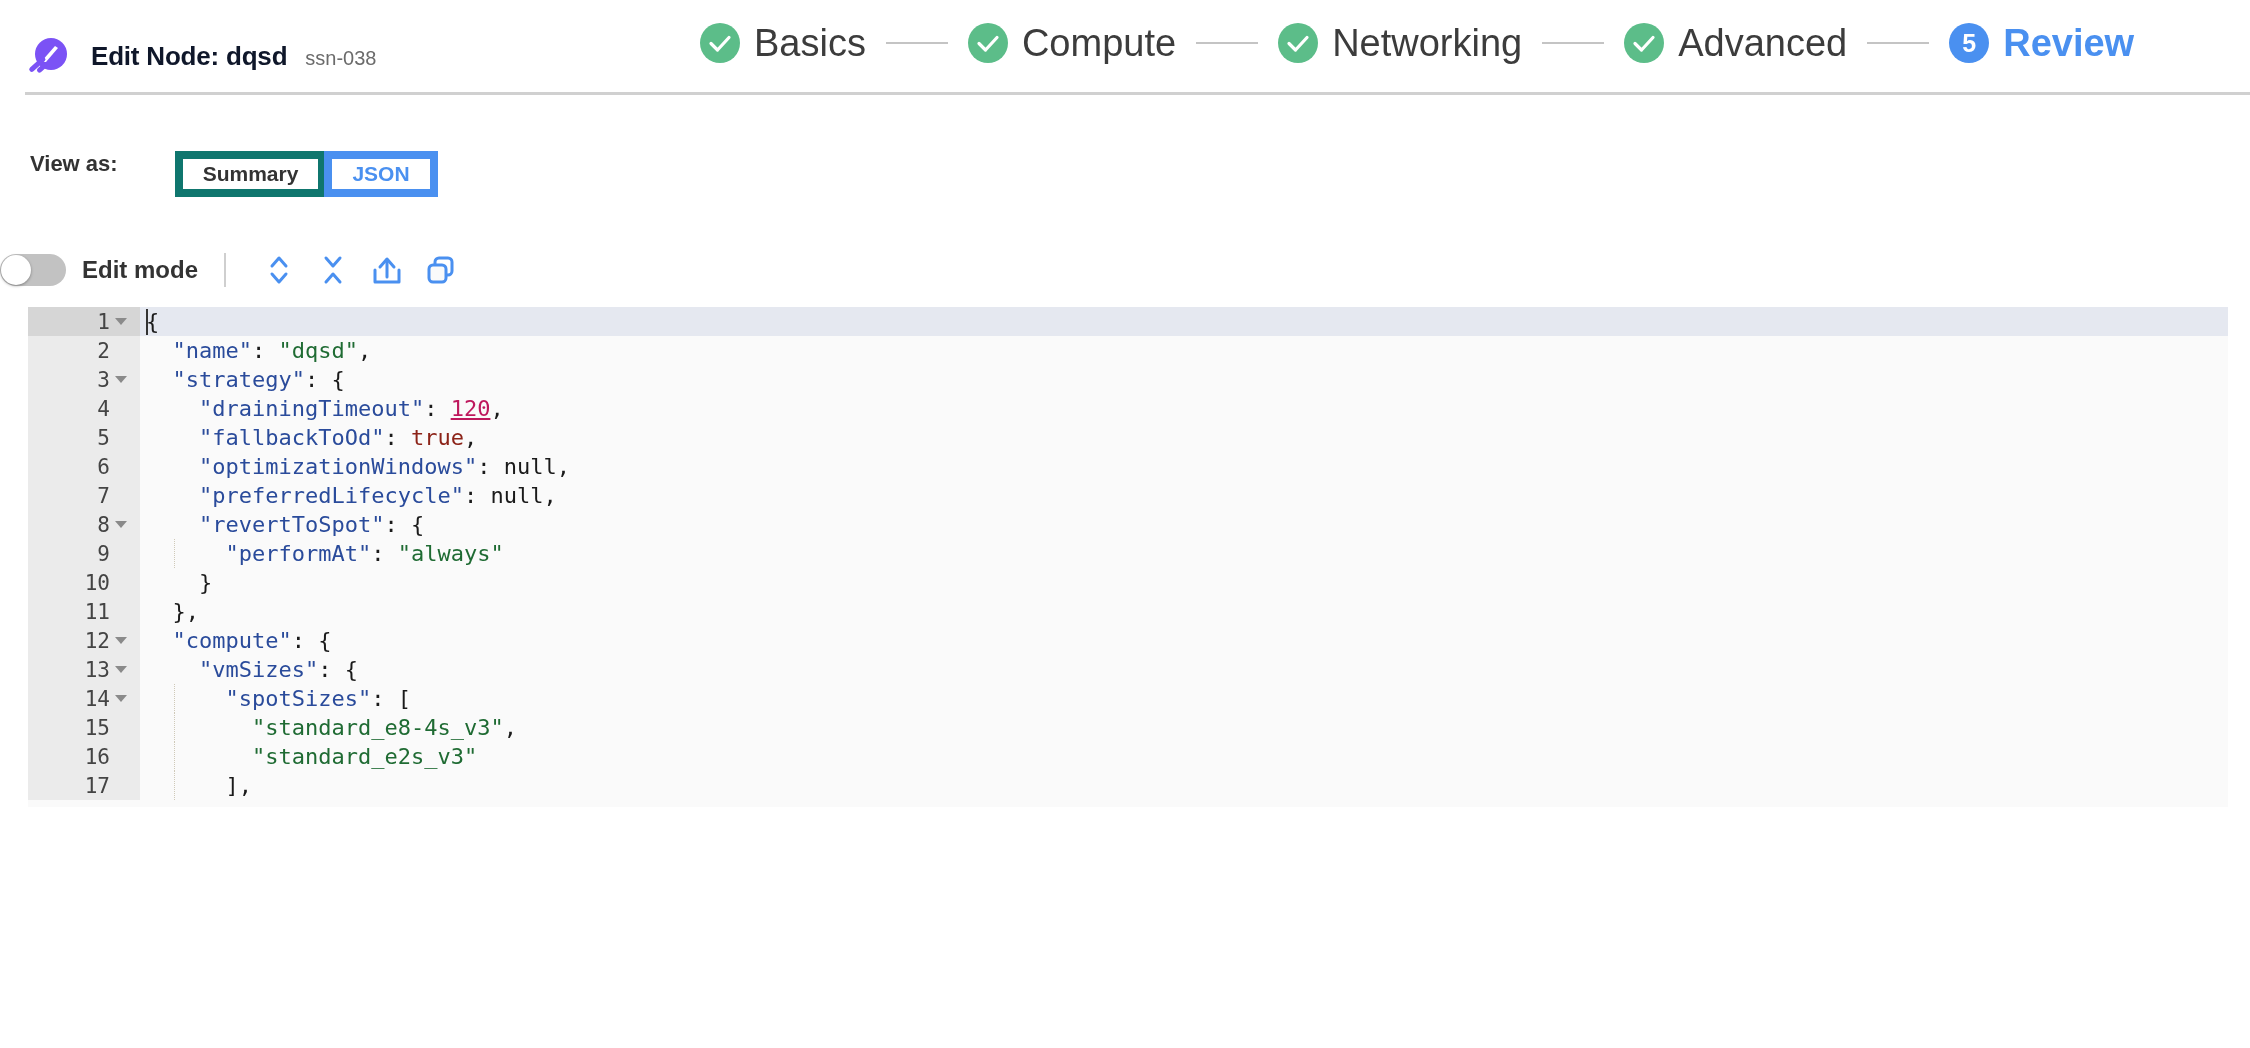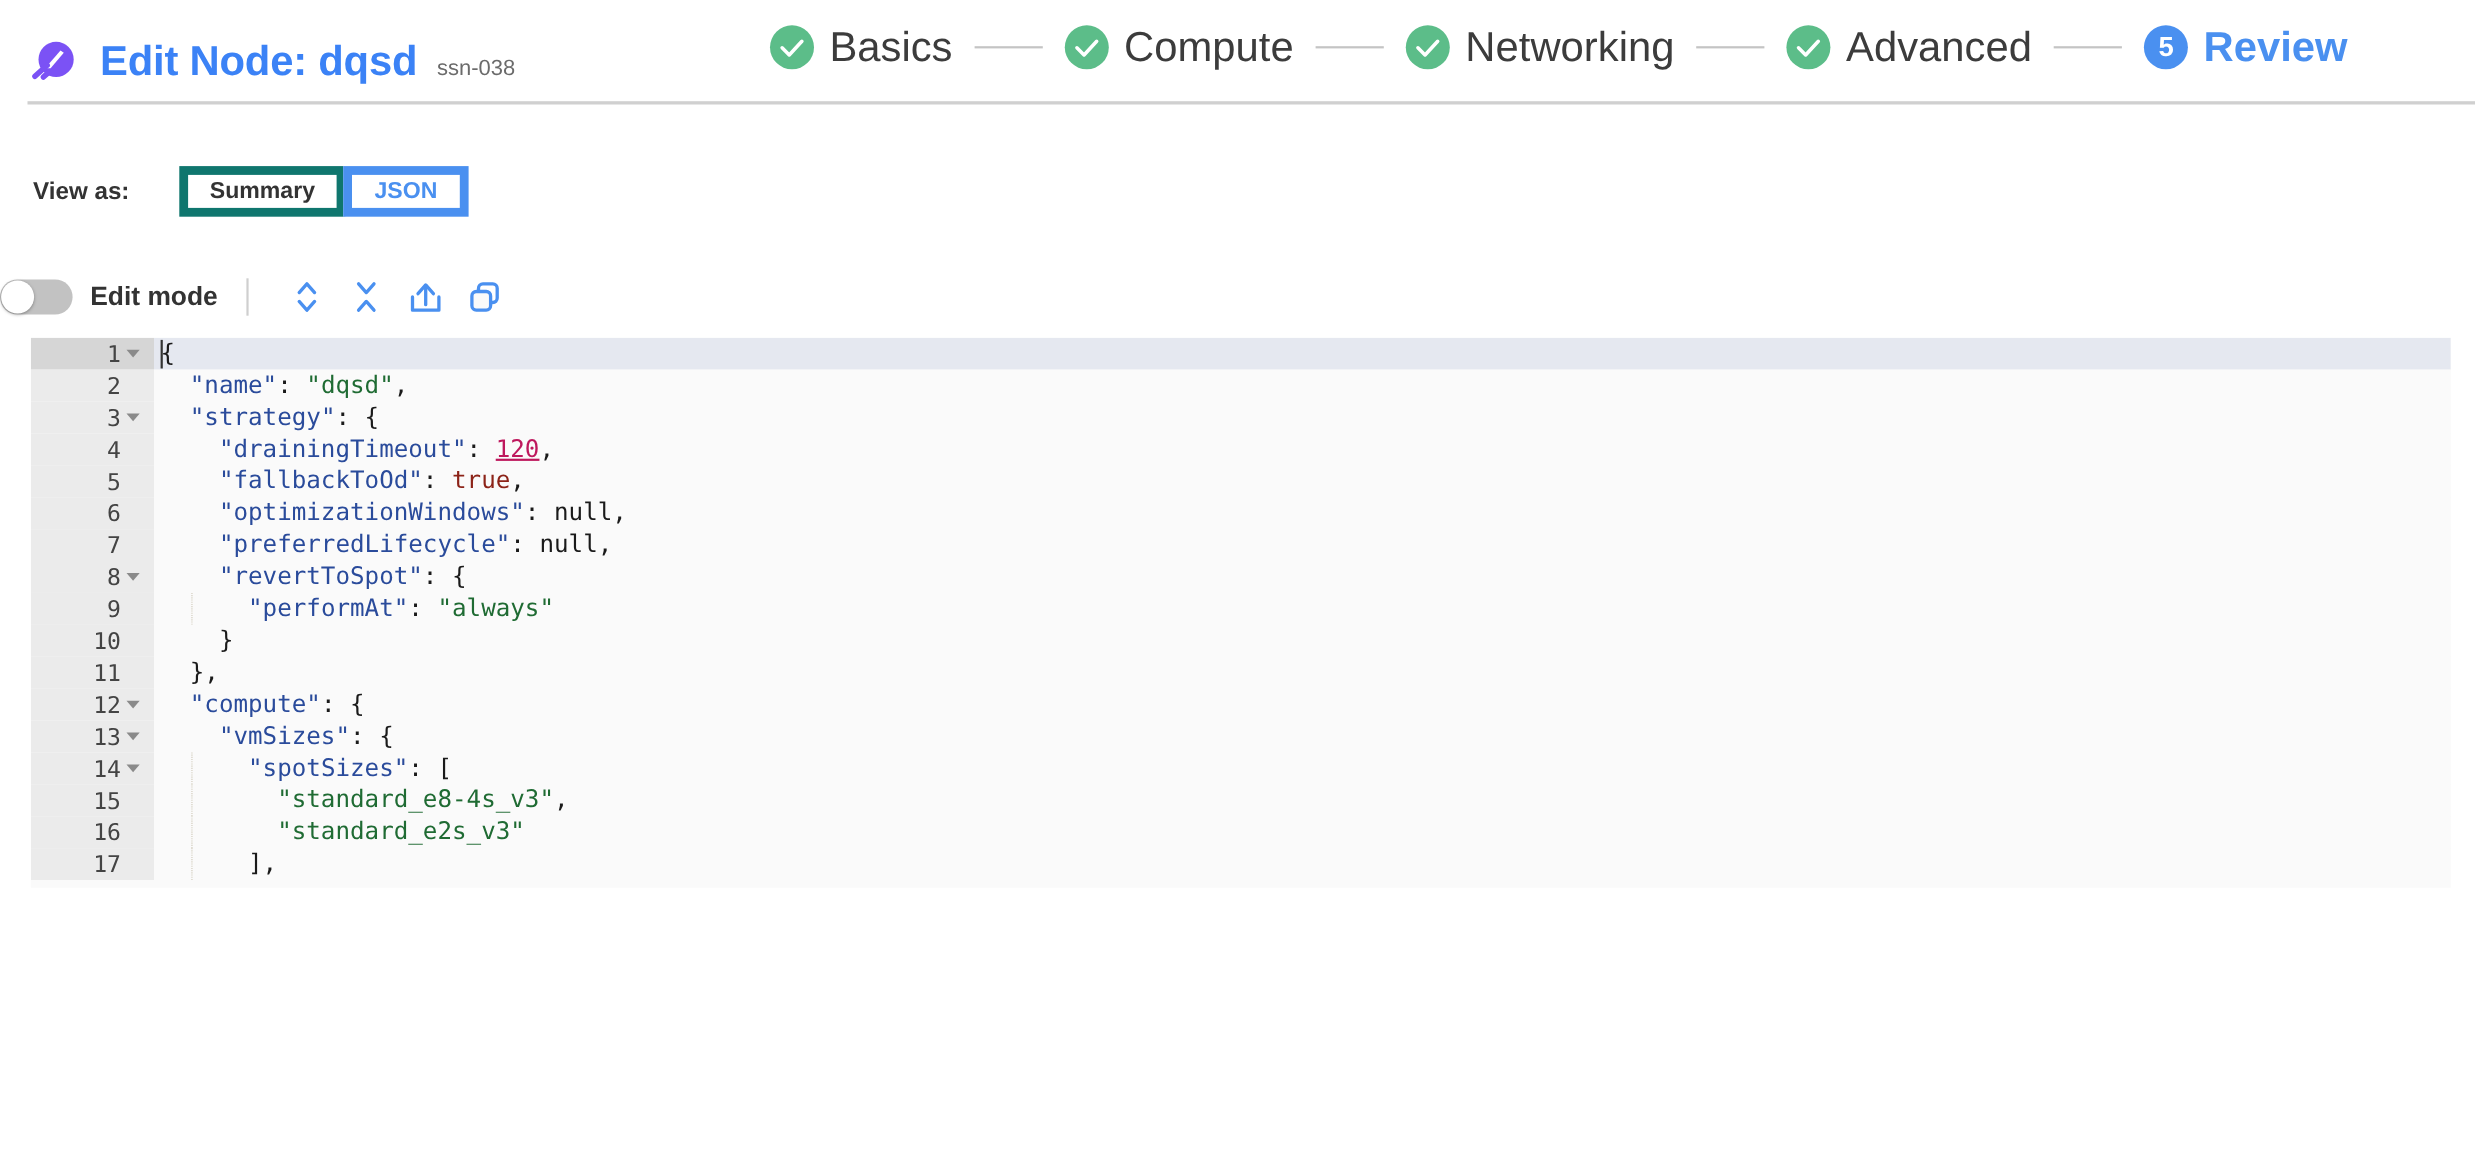--- a/index.html
+++ b/index.html
@@ -35,23 +35,23 @@
   }
   .brand-logo svg { display: block; }
   .title-block {
     display: flex;
     align-items: baseline;
     white-space: nowrap;
     min-width: 0;
     overflow: hidden;
   }
   .page-title {
-    font-size: 38px;
+    font-size: 26px;
     font-weight: bold;
-    color: #3b82f6;
+    color: #0f172a;
     letter-spacing: -0.2px;
   }
   .node-id {
     font-size: 20px;
     color: #6b6b6b;
     margin-left: 18px;
     max-width: 118px;
     overflow: hidden;
   }
 
@@ -96,24 +96,25 @@
     width: 62px;
     height: 2px;
     background: #c4c4c4;
     margin: 0 20px;
     flex: 0 0 62px;
   }
 
   
   .viewas-row {
     display: flex;
-    align-items: center;
+    align-items: flex-start;
     padding-left: 30px;
     margin-top: 38px;
     height: 46px;
+    gap: 12px;
   }
   .viewas-label {
     font-size: 22px;
     font-weight: bold;
     color: #333333;
     margin-right: 45px;
   }
   .segmented {
     display: flex;
     height: 46px;

